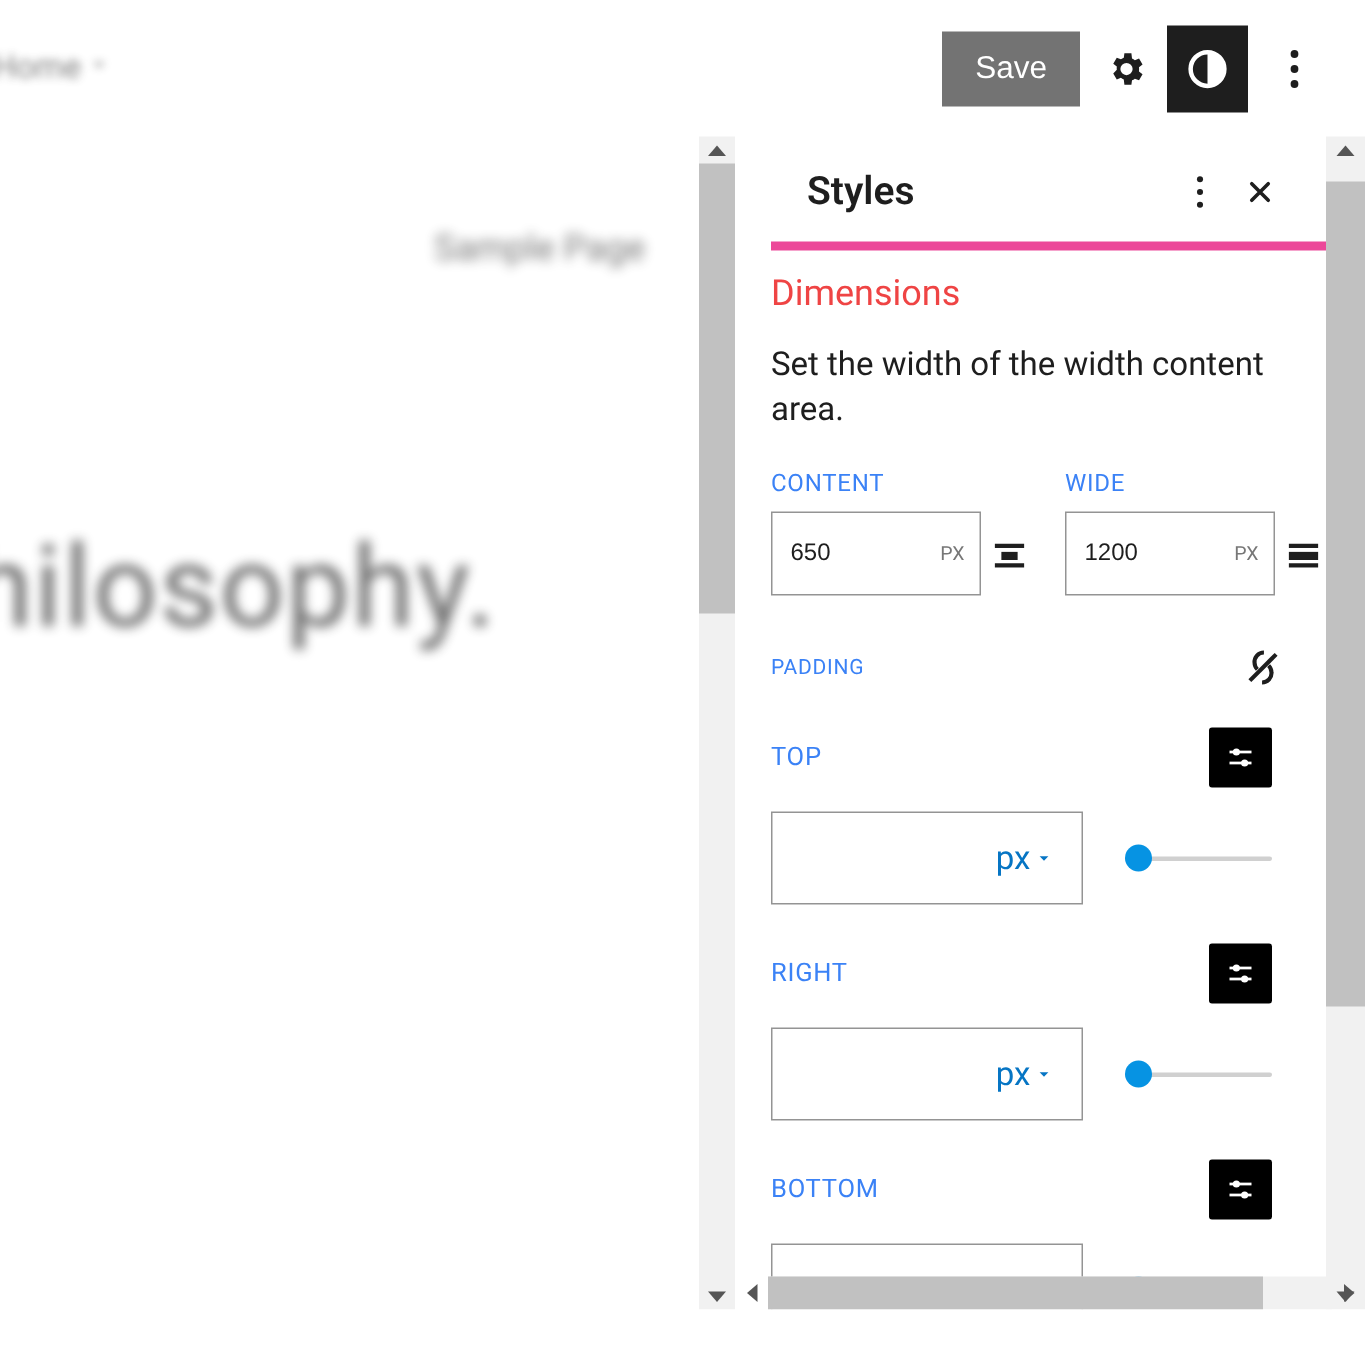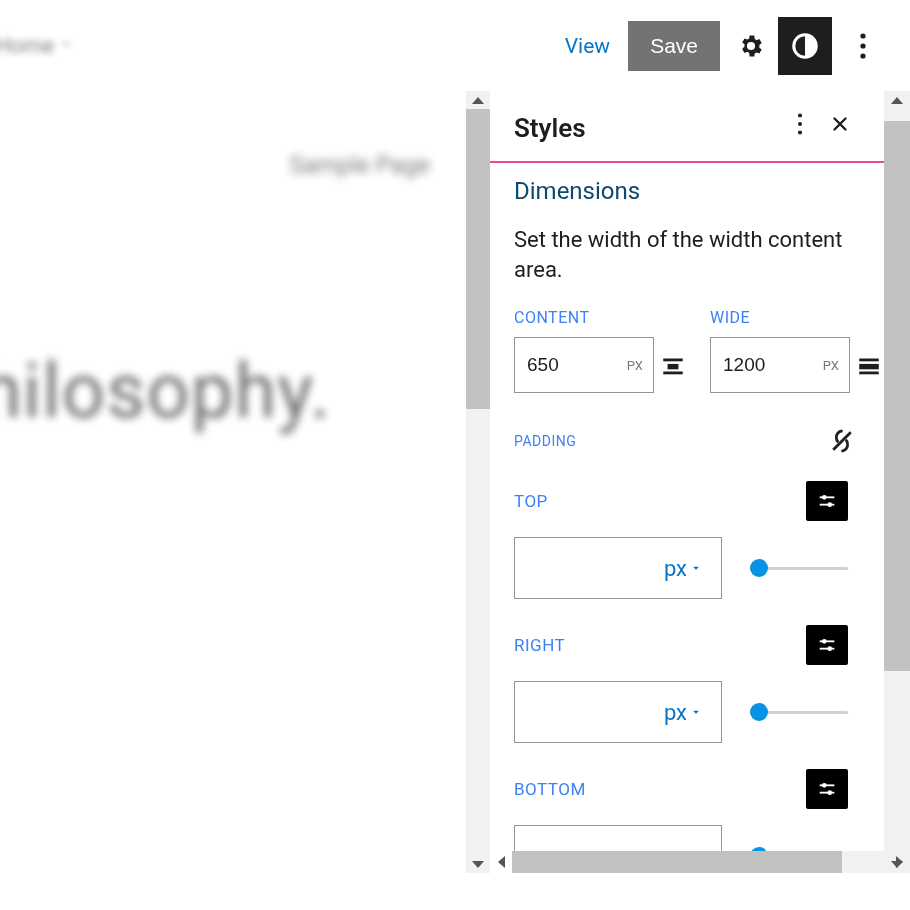--- a/index.html
+++ b/index.html
@@ -33,34 +33,34 @@
   .tri-down { width:0; height:0; border-left:6px solid transparent; border-right:6px solid transparent; border-top:7px solid #555;}
 
   
   .outer-track { position:absolute; top:91px; right:0; width:26px; bottom:37px; background:#f1f1f1;}
   .outer-thumb { position:absolute; top:30px; right:0; width:26px; height:550px; background:#c1c1c1;}
   .outer-up  { position:absolute; top:0; right:0; width:26px; height:18px; display:flex; align-items:center; justify-content:center;}
   .outer-dn  { position:absolute; bottom:0; right:0; width:26px; height:18px; display:flex; align-items:center; justify-content:center;}
 
   
   .panel { position:absolute; top:91px; left:490px; right:26px; bottom:37px; background:#fff; overflow:hidden;}
-  .panel-head { display:flex; align-items:flex-start; padding: 22px 24px 18px 24px; border-bottom:2px solid #ec4899;}
+  .panel-head { display:flex; align-items:center; padding: 22px 24px 18px 24px; border-bottom:6px solid #ec4899;margin-left:24px;}
   .panel-title { font-size:26px; font-weight:600; color:#1e1e1e; flex:1;}
   .panel-head .ic { width:40px; display:flex; align-items:center; justify-content:center; cursor:pointer;}
   .panel-head .ic svg { width:22px; height:22px; fill:#1e1e1e;}
 
   .section-head { display:flex; align-items:center; padding: 14px 24px 8px 24px;}
-  .section-title { font-size:24px; color:#0c4a6e; flex:1;}
+  .section-title { font-size:24px; color:#ef4444; flex:1;}
   .section-desc { font-size:22px; color:#1e1e1e; padding: 12px 24px 24px 24px; line-height:1.35; }
 
   .row { display:flex; padding: 0 24px; gap: 16px; }
   .col { display:flex; flex-direction:column; }
   .lbl { font-size:16px; color:#3b82f6; letter-spacing:.5px; margin-bottom:10px; text-transform:uppercase;}
   .input-wrap { position:relative; border:1px solid #949494; height:56px; width:140px; display:flex; align-items:center; }
-  .input-wrap input { border:none; outline:none; font-size:19px; width:80px; padding-left:12px; color:#1e1e1e; background:transparent;}
+  .input-wrap input { border:none; outline:none; font-size:16px; width:80px; padding-left:12px; color:#1e1e1e; background:transparent;}
   .input-wrap .unit { position:absolute; right:10px; font-size:13px; color:#777; }
   .align-ic { width:34px; height:56px; display:flex; align-items:center; justify-content:flex-start; margin-left: 6px;}
   .align-ic svg { width:26px; height:26px; fill:#1e1e1e;}
 
   .padding-head { display:flex; align-items:center; padding: 30px 24px 2px 24px; }
   .padding-head .lbl { margin:0; flex:1; font-size:14px;}
   .link-ic { width:36px; height:36px; display:flex; align-items:center; justify-content:center; cursor:pointer;}
   .link-ic svg { width:30px; height:30px; fill:none; stroke:#1e1e1e; stroke-width:2.2;}
 
   .pad-block { padding: 20px 36px 6px 24px;}
@@ -92,21 +92,20 @@
 <body>
 
 <div class="topbar">
   <div class="nav-left">
     <span>Home</span>
     <span class="chev-sm"><svg viewBox="0 0 24 24">
           <path d="M7 10l5 5 5-5z"></path>
         </svg></span>
   </div>
   <div class="actions">
-    <div class="view-link">View</div>
     <button class="save-btn">Save</button>
     <div class="icon-btn">
       <svg viewBox="0 0 24 24">
           <path d="M19.14 12.94a7 7 0 000-1.88l2.03-1.58-2-3.46-2.39.96a7.07 7.07 0 00-1.63-.94L14.8 3h-4l-.35 2.54c-.58.23-1.13.55-1.63.94l-2.39-.96-2 3.46 2.03 1.58a7 7 0 000 1.88L4.43 14.5l2 3.46 2.39-.96c.5.39 1.05.71 1.63.94L10.8 21h4l.35-2.54c.58-.23 1.13-.55 1.63-.94l2.39.96 2-3.46-2.03-1.56zM12 15.5A3.5 3.5 0 1115.5 12 3.5 3.5 0 0112 15.5z"></path>
         </svg>
     </div>
     <div class="contrast-btn">
       <svg viewBox="0 0 24 24">
           <circle cx="12" cy="12" r="9" fill="none" stroke="#fff" stroke-width="2.4"></circle>
           <path d="M12 3a9 9 0 010 18z" fill="#fff"></path>

